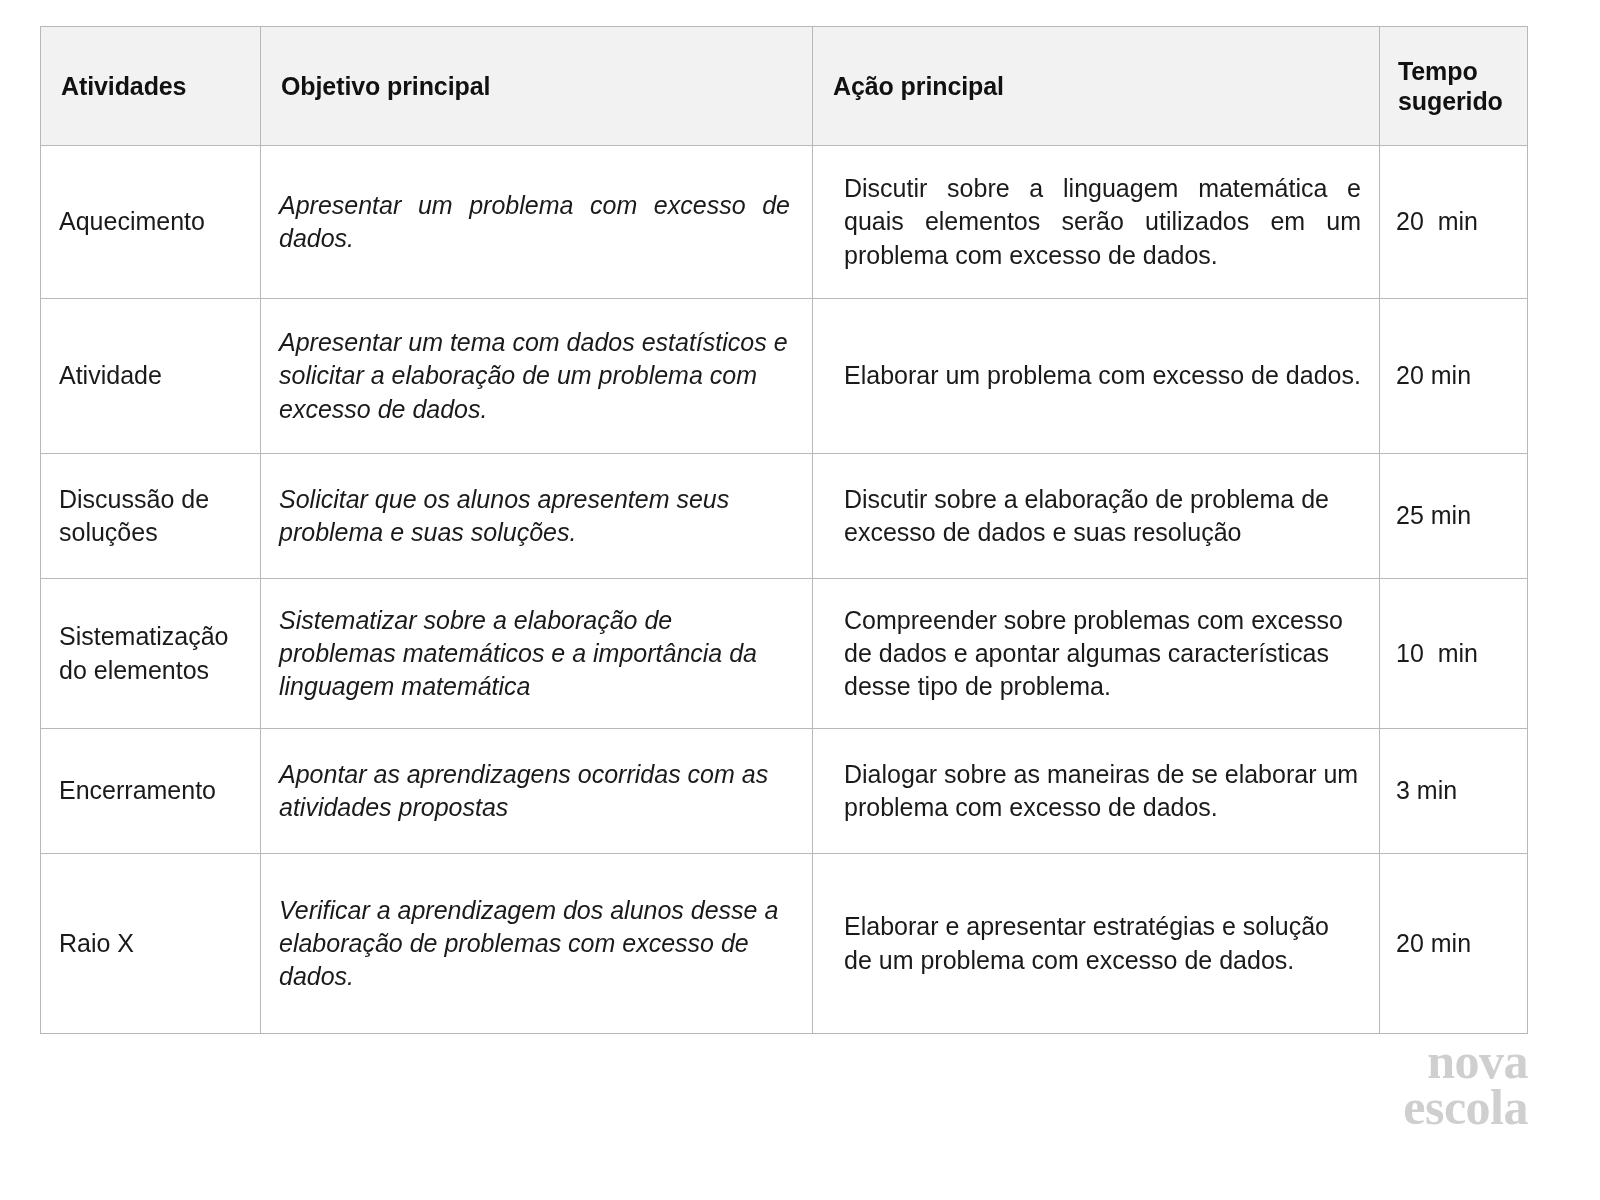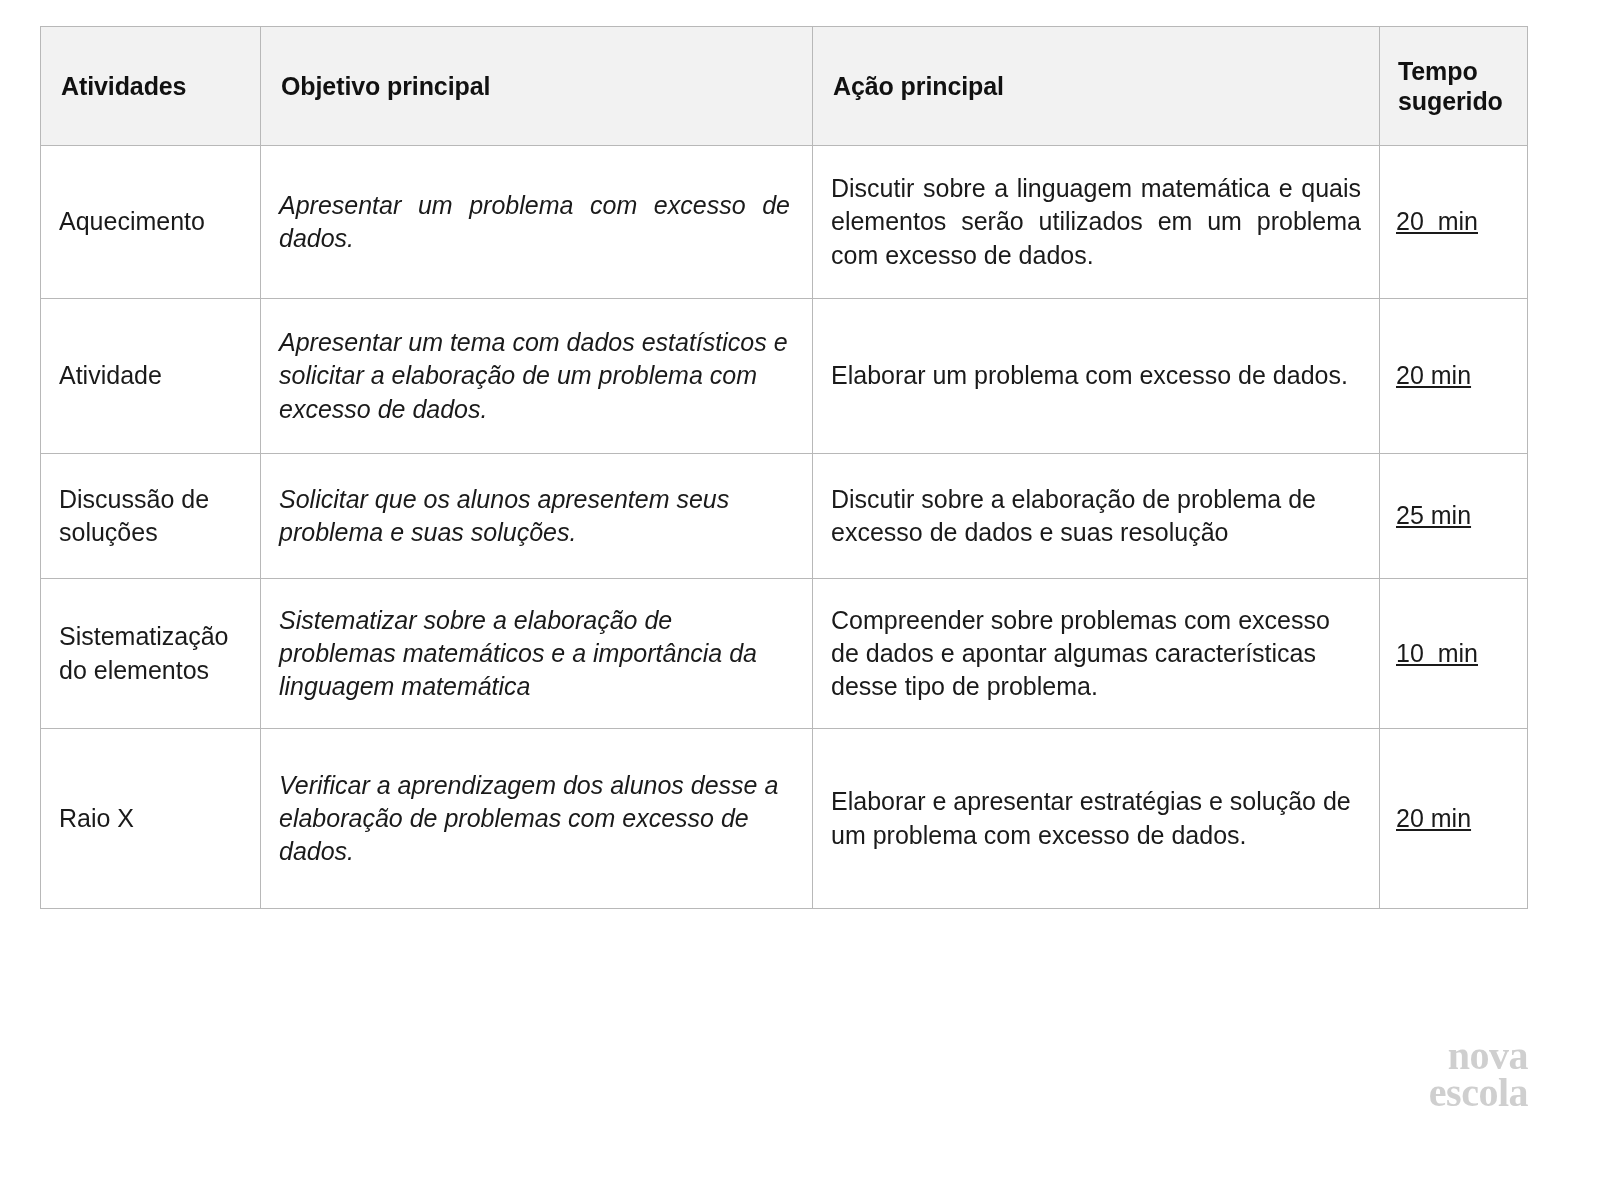--- a/index.html
+++ b/index.html
@@ -78,28 +78,27 @@
     padding-left: 18px;
     padding-right: 8px;
     margin-left: 24px;
   }
   tbody td.cell-objetivo {
     padding-left: 18px;
     padding-right: 22px;
     font-style: italic;
   }
   tbody td.cell-acao {
-    padding-left: 18px;
+    padding-left: 31px;
     padding-right: 18px;
   }
   tbody td.cell-tempo {
     padding-left: 16px;
     padding-right: 22px;
     white-space: pre;
-    text-decoration: underline;
   }
 
   
   tbody td.justify {
     text-align: justify;
     text-align-last: left;
   }
 
   
   tr.r0 td { height: 153px; }
@@ -111,21 +110,21 @@
 
   .logo {
     position: absolute;
     right: 72px;
     top: 1038px;
     width: 180px;
     text-align: right;
     font-family: "Liberation Serif", serif;
     font-weight: bold;
     color: #cfcfcf;
-    font-size: 40px;
+    font-size: 50px;
     line-height: 0.92;
     letter-spacing: -0.5px;
     user-select: none;
   }
   .logo .logo-line { display: block; }
 </style>
 </head>
 <body>
 
 <div class="page">
@@ -164,20 +163,26 @@
           <td class="cell-objetivo">Solicitar que os alunos apresentem seus problema e suas soluções.</td>
           <td class="cell-acao">Discutir sobre a elaboração de problema de excesso de dados e suas resolução</td>
           <td class="cell-tempo">25 min</td>
         </tr>
         <tr class="r3">
           <td class="cell-atividade">Sistematização do elementos</td>
           <td class="cell-objetivo">Sistematizar sobre a elaboração de problemas matemáticos e a importância da linguagem matemática</td>
           <td class="cell-acao">Compreender sobre problemas com excesso de dados e apontar algumas características desse tipo de problema.</td>
           <td class="cell-tempo">10  min</td>
         </tr>
+        <tr class="r4">
+          <td class="cell-atividade">Encerramento</td>
+          <td class="cell-objetivo">Apontar as aprendizagens ocorridas com as atividades propostas</td>
+          <td class="cell-acao">Dialogar sobre as maneiras de se elaborar um problema com excesso de dados.</td>
+          <td class="cell-tempo">3 min</td>
+        </tr>
         <tr class="r5">
           <td class="cell-atividade">Raio X</td>
           <td class="cell-objetivo">Verificar a aprendizagem dos alunos desse a elaboração de problemas com excesso de dados.</td>
           <td class="cell-acao">Elaborar e apresentar estratégias e solução de um problema com excesso de dados.</td>
           <td class="cell-tempo">20 min</td>
         </tr>
       </tbody>
     </table>
   </div>
 

